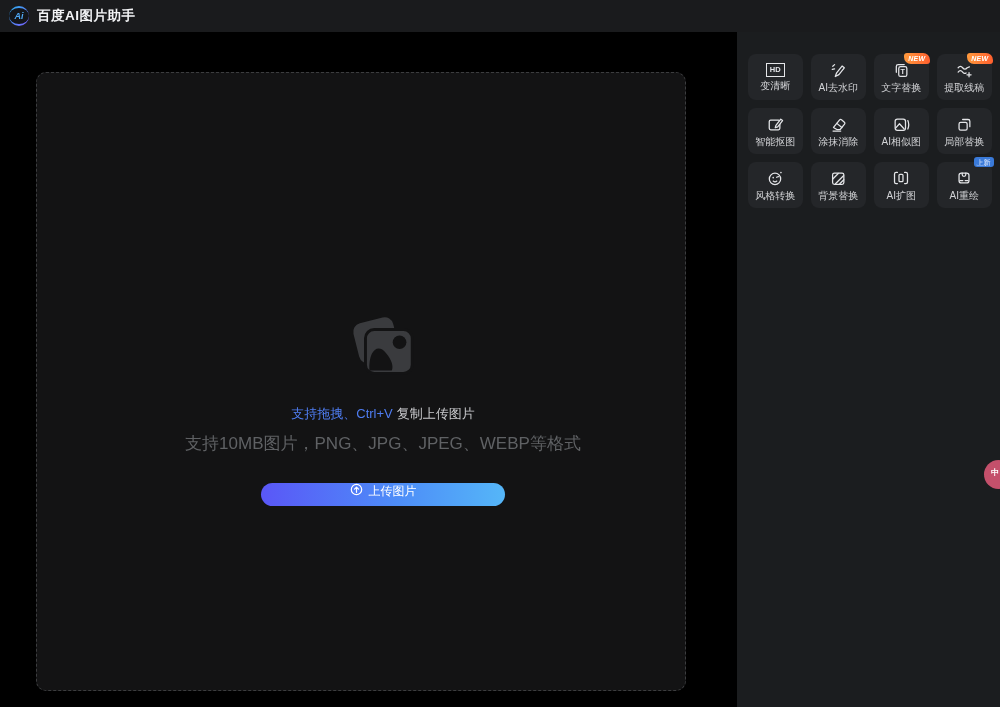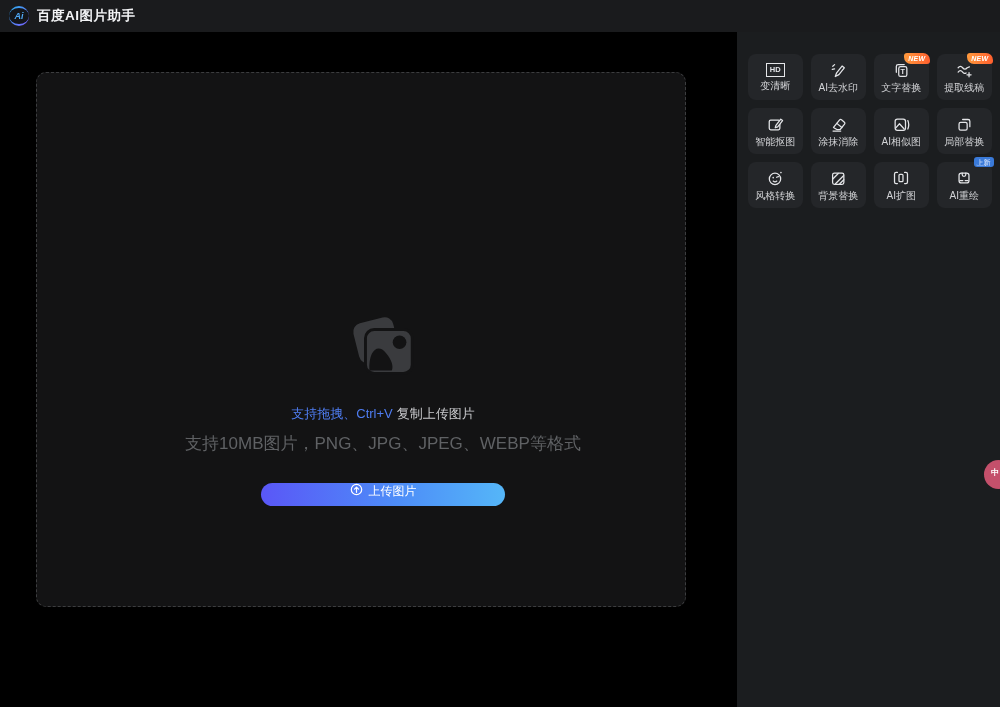--- a/index.html
+++ b/index.html
@@ -21,21 +21,21 @@
     display:flex; align-items:center; gap:9px; }
   .reset-btn { display:flex; align-items:center; gap:4px; cursor:pointer; }
   .reset-btn svg { width:13px; height:13px; stroke:#76777c; fill:none; stroke-width:1.5; stroke-linecap:round; }
   .reset-label { font-size:12px; color:#85868b; }
   .tb-divider { width:1px; height:12px; background:#3a3b3e; }
   .hist-btn { width:16px; height:16px; cursor:pointer; display:flex; align-items:center; justify-content:center; }
   .hist-btn svg { width:15px; height:15px; stroke:#45464a; fill:none; stroke-width:1.5; stroke-linecap:round; stroke-linejoin:round; }
 
   
   .canvas { position:absolute; left:0; top:32px; width:737px; height:675px; background:#000; }
-  .upload-card { position:absolute; left:36px; top:40px; width:650px; height:535px;
+  .upload-card { position:absolute; left:36px; top:40px; width:650px; height:619px;
     background:#131314; border:1px dashed #3c3d3f; border-radius:10px;
     display:flex; flex-direction:column; align-items:center;padding-left:44px; }
   .upload-inner { margin-top:240px; display:flex; flex-direction:column; align-items:center; }
   .upload-hint { margin-top:16px; font-size:13px; }
   .hint-hl { color:#4f7df2; }
   .hint-rest { color:#c9cacd; margin-left:4px; }
   .upload-formats { margin-top:9px; font-size:17px; color:#5f6164; }
   .upload-btn { margin-top:28px; width:244px; height:23px; border-radius:12px;
     background:linear-gradient(90deg,#5a57f7 0%,#4d8cf8 55%,#55b6f8 100%);
     display:flex; align-items:flex-start; justify-content:center; gap:6px;

